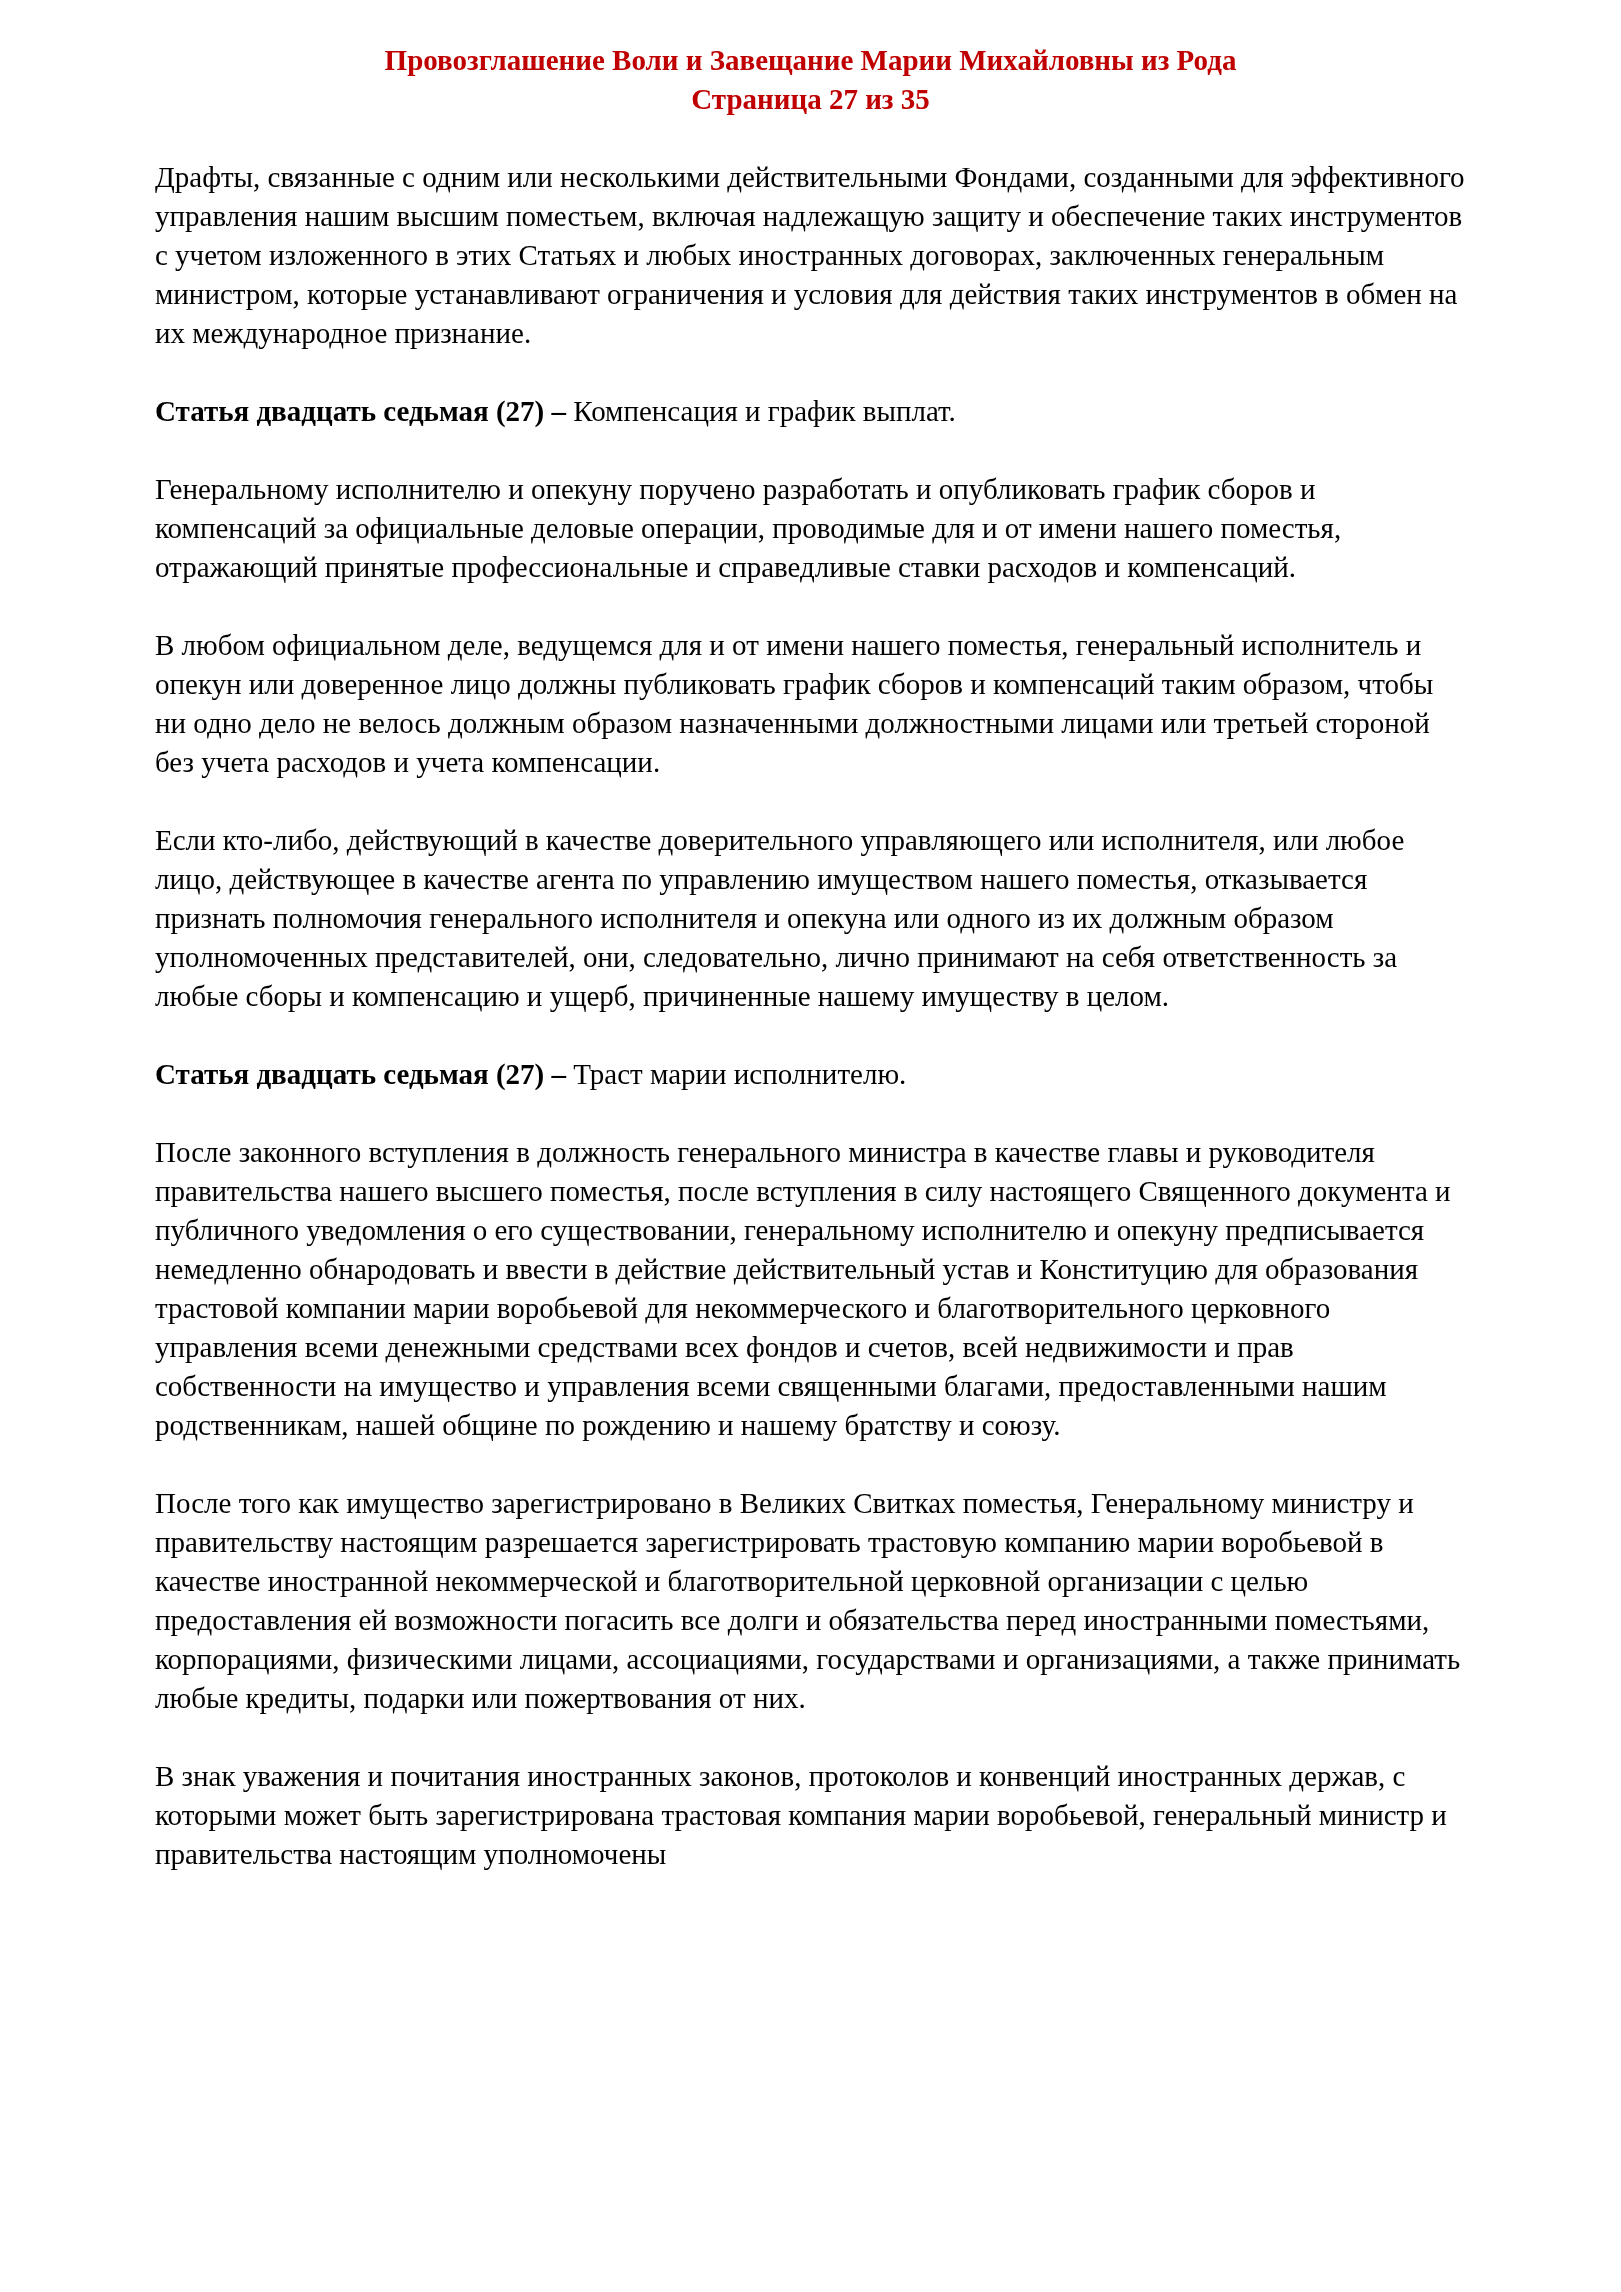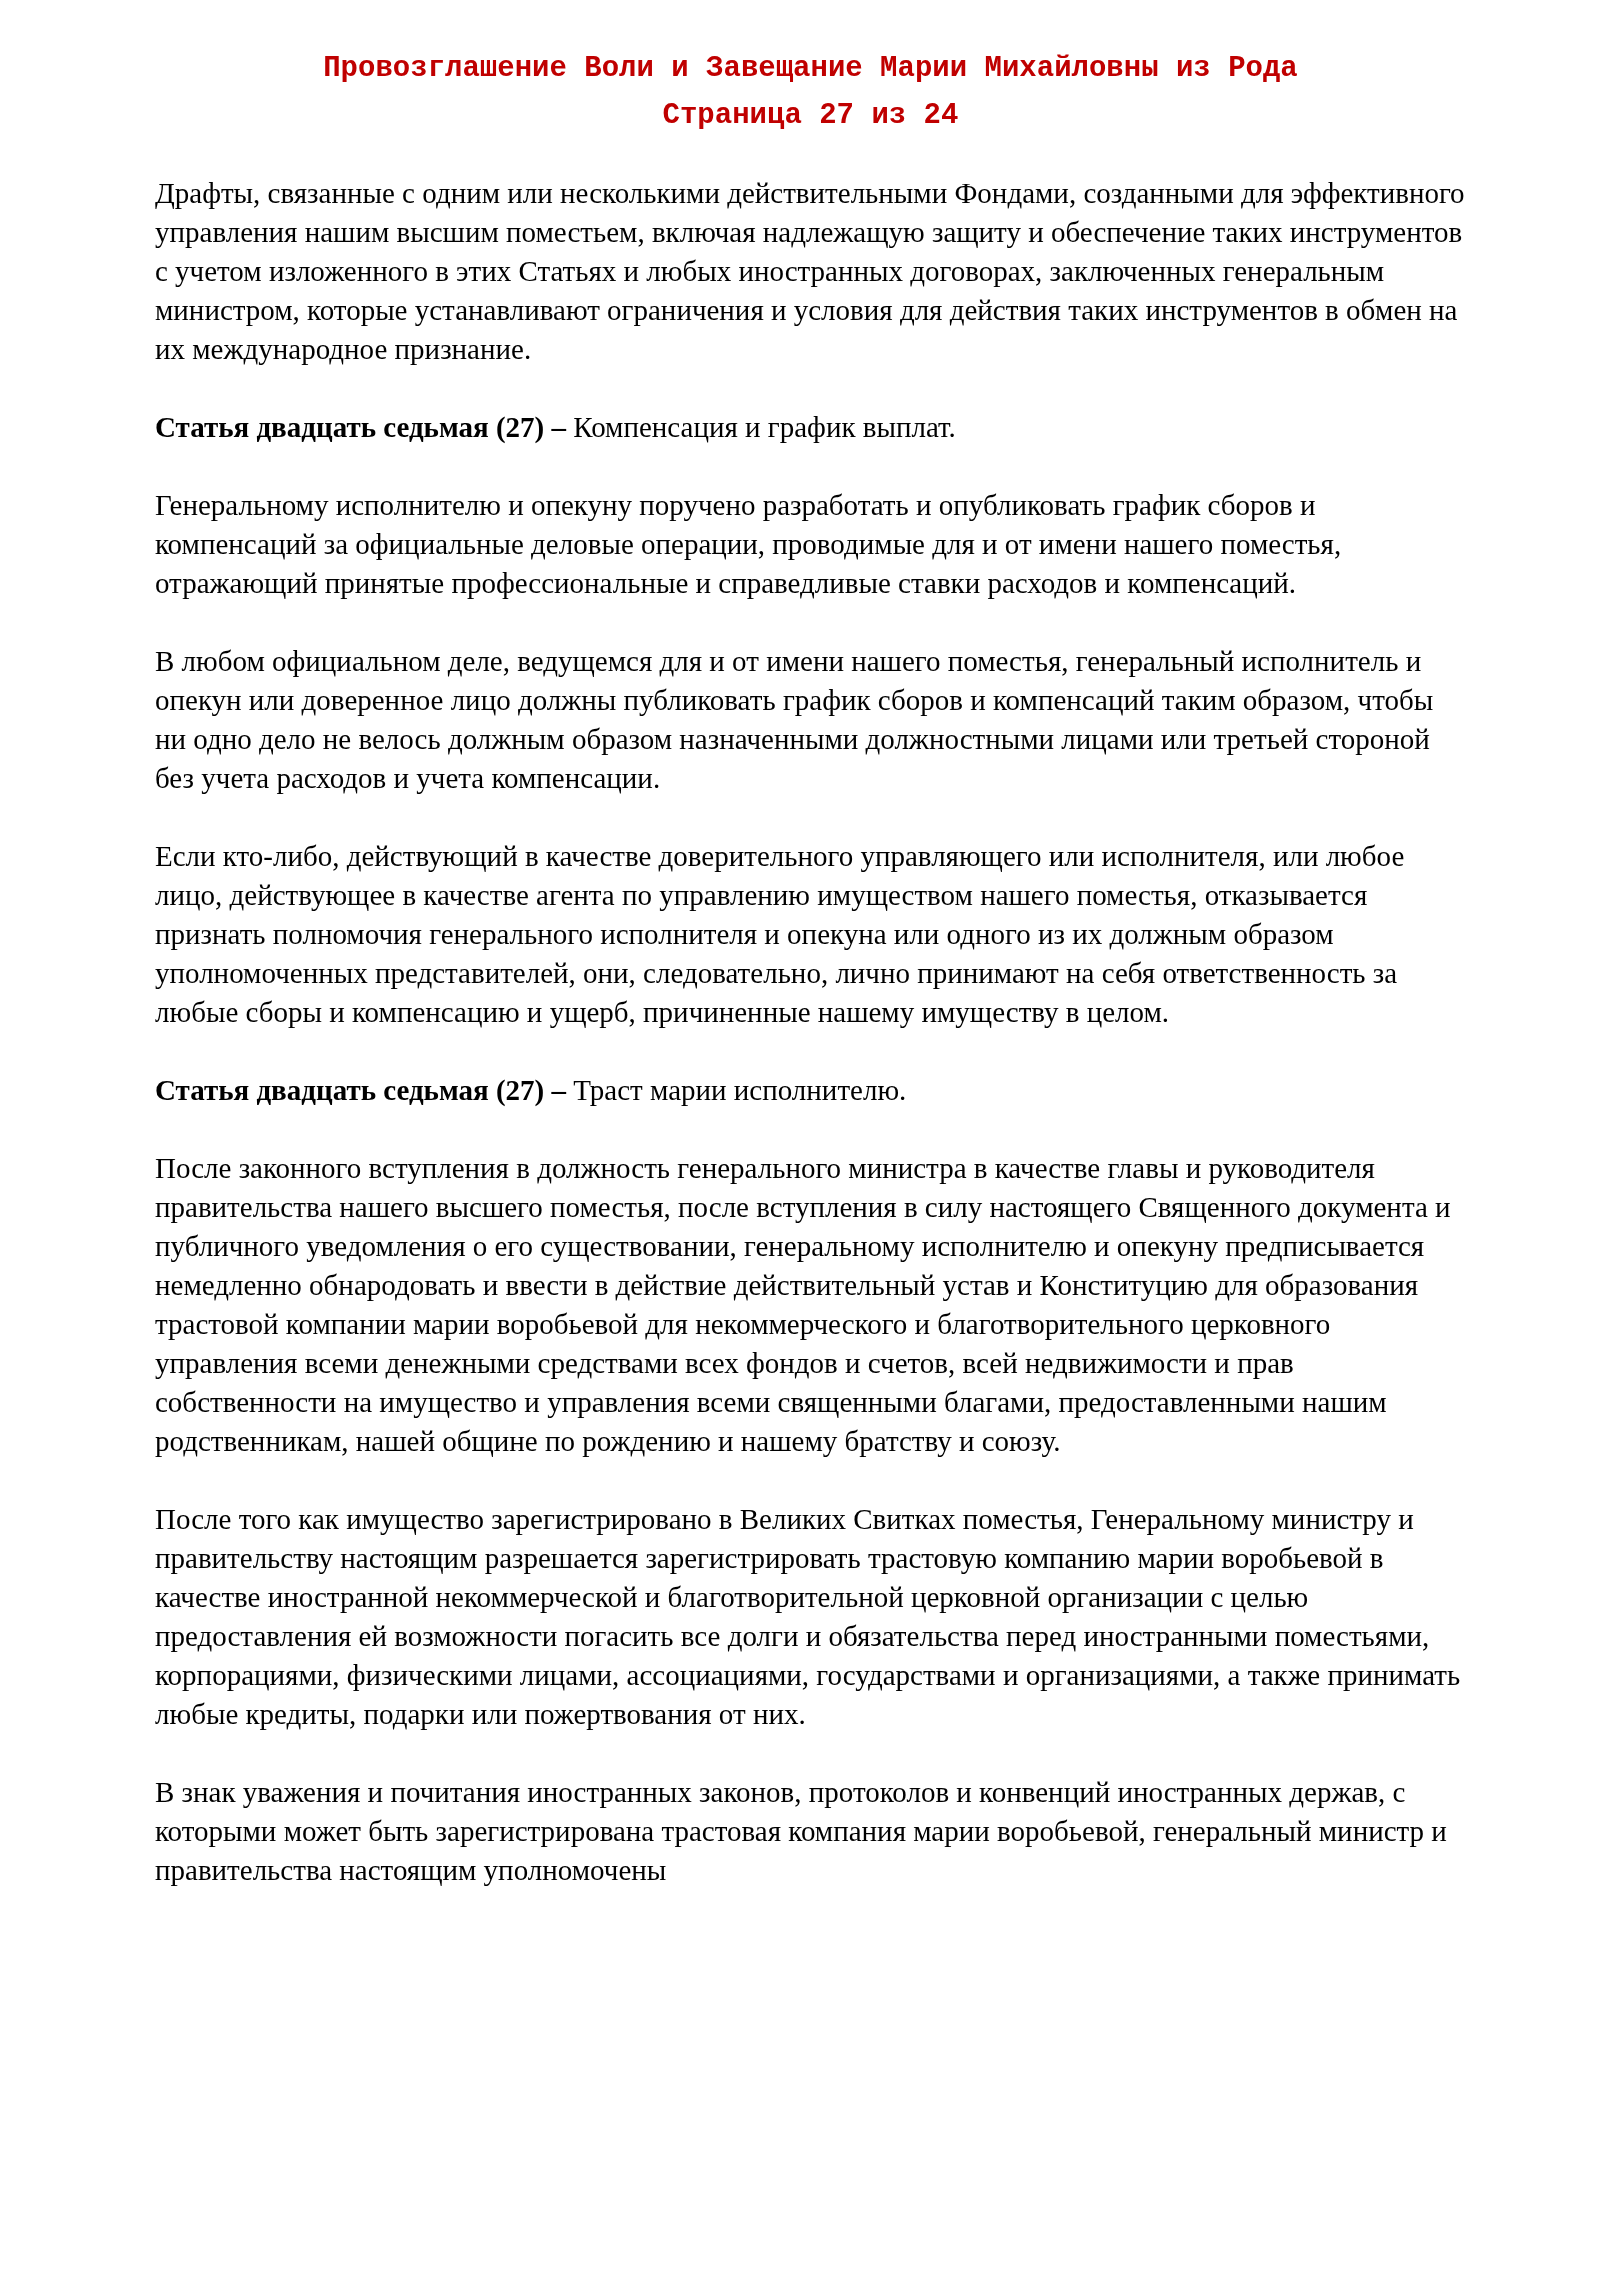--- a/index.html
+++ b/index.html
@@ -18,38 +18,37 @@
     font-size: 29px;
     line-height: 39px;
     color: #000000;
     overflow: hidden;
   }
   .doc-title {
     text-align: center;
     font-weight: bold;
   }
   .doc-title .title-line {
-    margin: 8px;
-    font-family: Liberation Mono, monospace;
+    margin: 0;
   }
   .doc-body p.para {
     margin: 39px 0 0 0;
     text-align: left;
   }
   .doc-body p.para .heading-bold {
     font-weight: bold;
   }
 </style>
 </head>
 <body>
 
 <div class="page">
   <header class="doc-title" style="color: rgb(192, 0, 0);">
     <p class="title-line">Провозглашение Воли и Завещание Марии Михайловны из Рода</p>
-    <p class="title-line">Страница 27 из 24</p>
+    <p class="title-line">Страница 27 из 35</p>
   </header>
 
   <main class="doc-body" id="doc-body">
       <p class="para">Драфты, связанные с одним или несколькими действительными Фондами, созданными для эффективного управления нашим высшим поместьем, включая надлежащую защиту и обеспечение таких инструментов с учетом изложенного в этих Статьях и любых иностранных договорах, заключенных генеральным министром, которые устанавливают ограничения и условия для действия таких инструментов в обмен на их международное признание.</p>
       <p class="para"><strong class="heading-bold">Статья двадцать седьмая (27) –</strong><span> Компенсация и график выплат.</span></p>
       <p class="para">Генеральному исполнителю и опекуну поручено разработать и опубликовать график сборов и компенсаций за официальные деловые операции, проводимые для и от имени нашего поместья, отражающий принятые профессиональные и справедливые ставки расходов и компенсаций.</p>
       <p class="para">В любом официальном деле, ведущемся для и от имени нашего поместья, генеральный исполнитель и опекун или доверенное лицо должны публиковать график сборов и компенсаций таким образом, чтобы ни одно дело не велось должным образом назначенными должностными лицами или третьей стороной без учета расходов и учета компенсации.</p>
       <p class="para">Если кто-либо, действующий в качестве доверительного управляющего или исполнителя, или любое лицо, действующее в качестве агента по управлению имуществом нашего поместья, отказывается признать полномочия генерального исполнителя и опекуна или одного из их должным образом уполномоченных представителей, они, следовательно, лично принимают на себя ответственность за любые сборы и компенсацию и ущерб, причиненные нашему имуществу в целом.</p>
       <p class="para"><strong class="heading-bold">Статья двадцать седьмая (27) –</strong><span> Траст марии исполнителю.</span></p>
       <p class="para">После законного вступления в должность генерального министра в качестве главы и руководителя правительства нашего высшего поместья, после вступления в силу настоящего Священного документа и публичного уведомления о его существовании, генеральному исполнителю и опекуну предписывается немедленно обнародовать и ввести в действие действительный устав и Конституцию для образования трастовой компании марии воробьевой для некоммерческого и благотворительного церковного управления всеми денежными средствами всех фондов и счетов, всей недвижимости и прав собственности на имущество и управления всеми священными благами, предоставленными нашим родственникам, нашей общине по рождению и нашему братству и союзу.</p>

